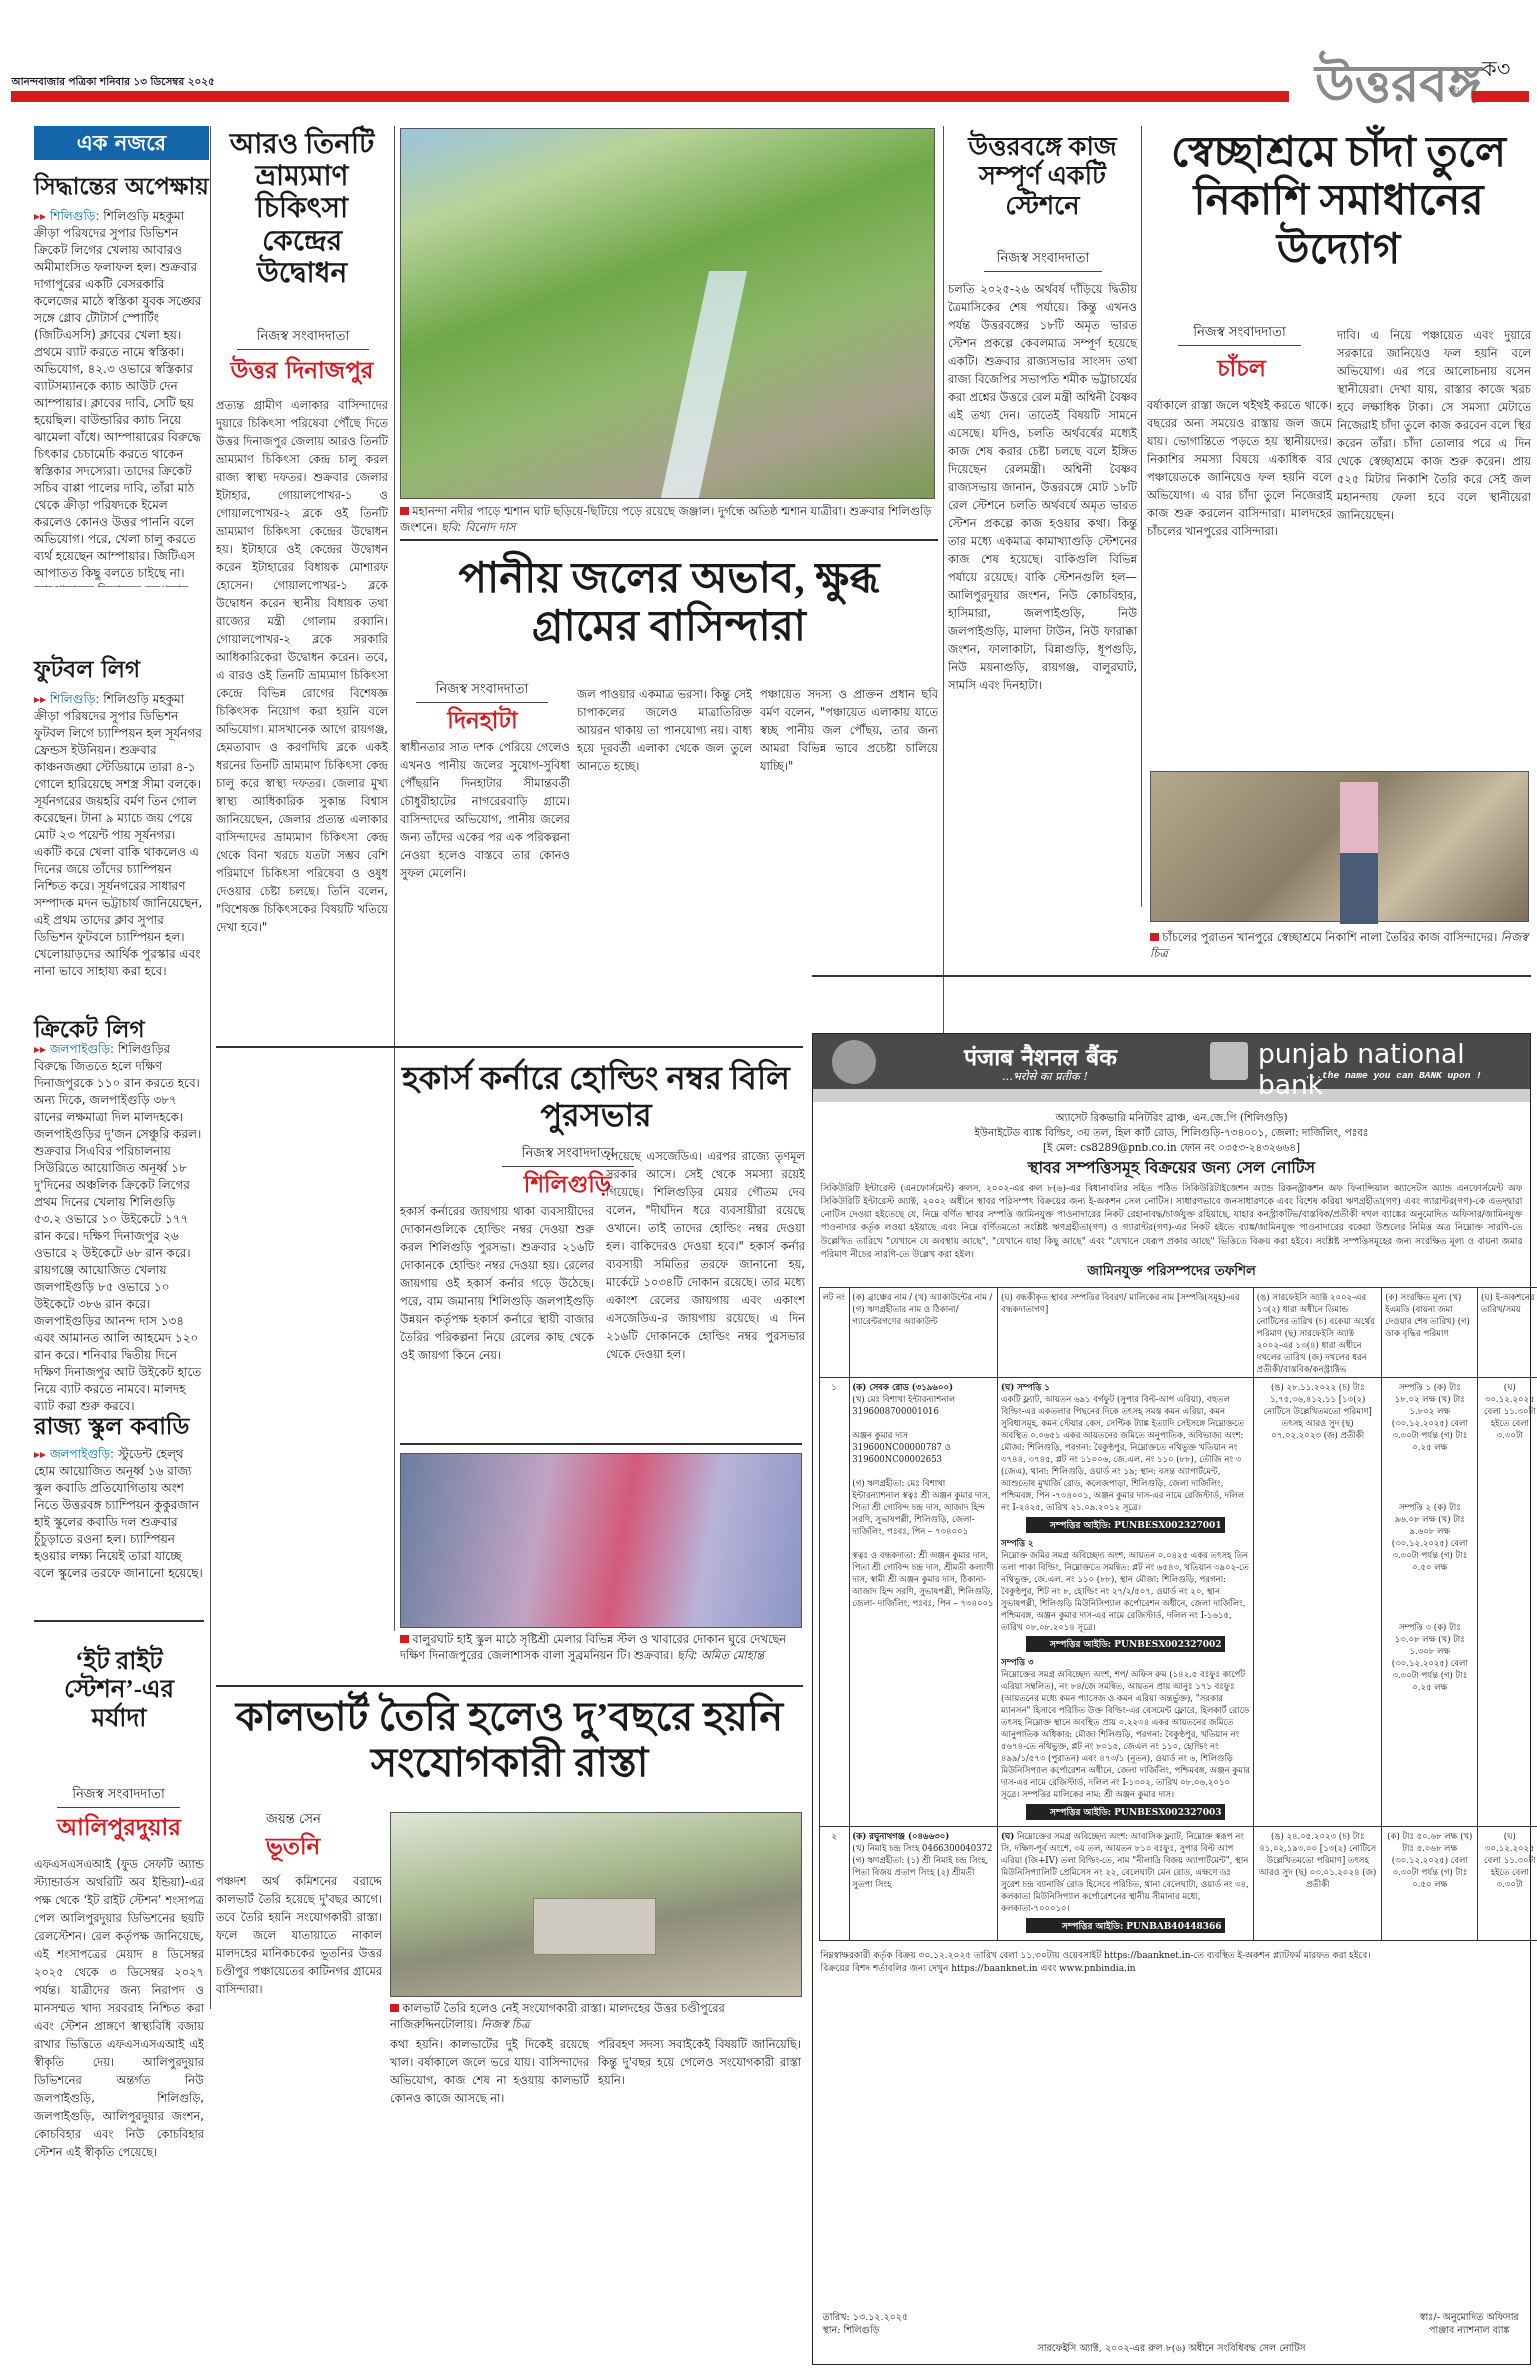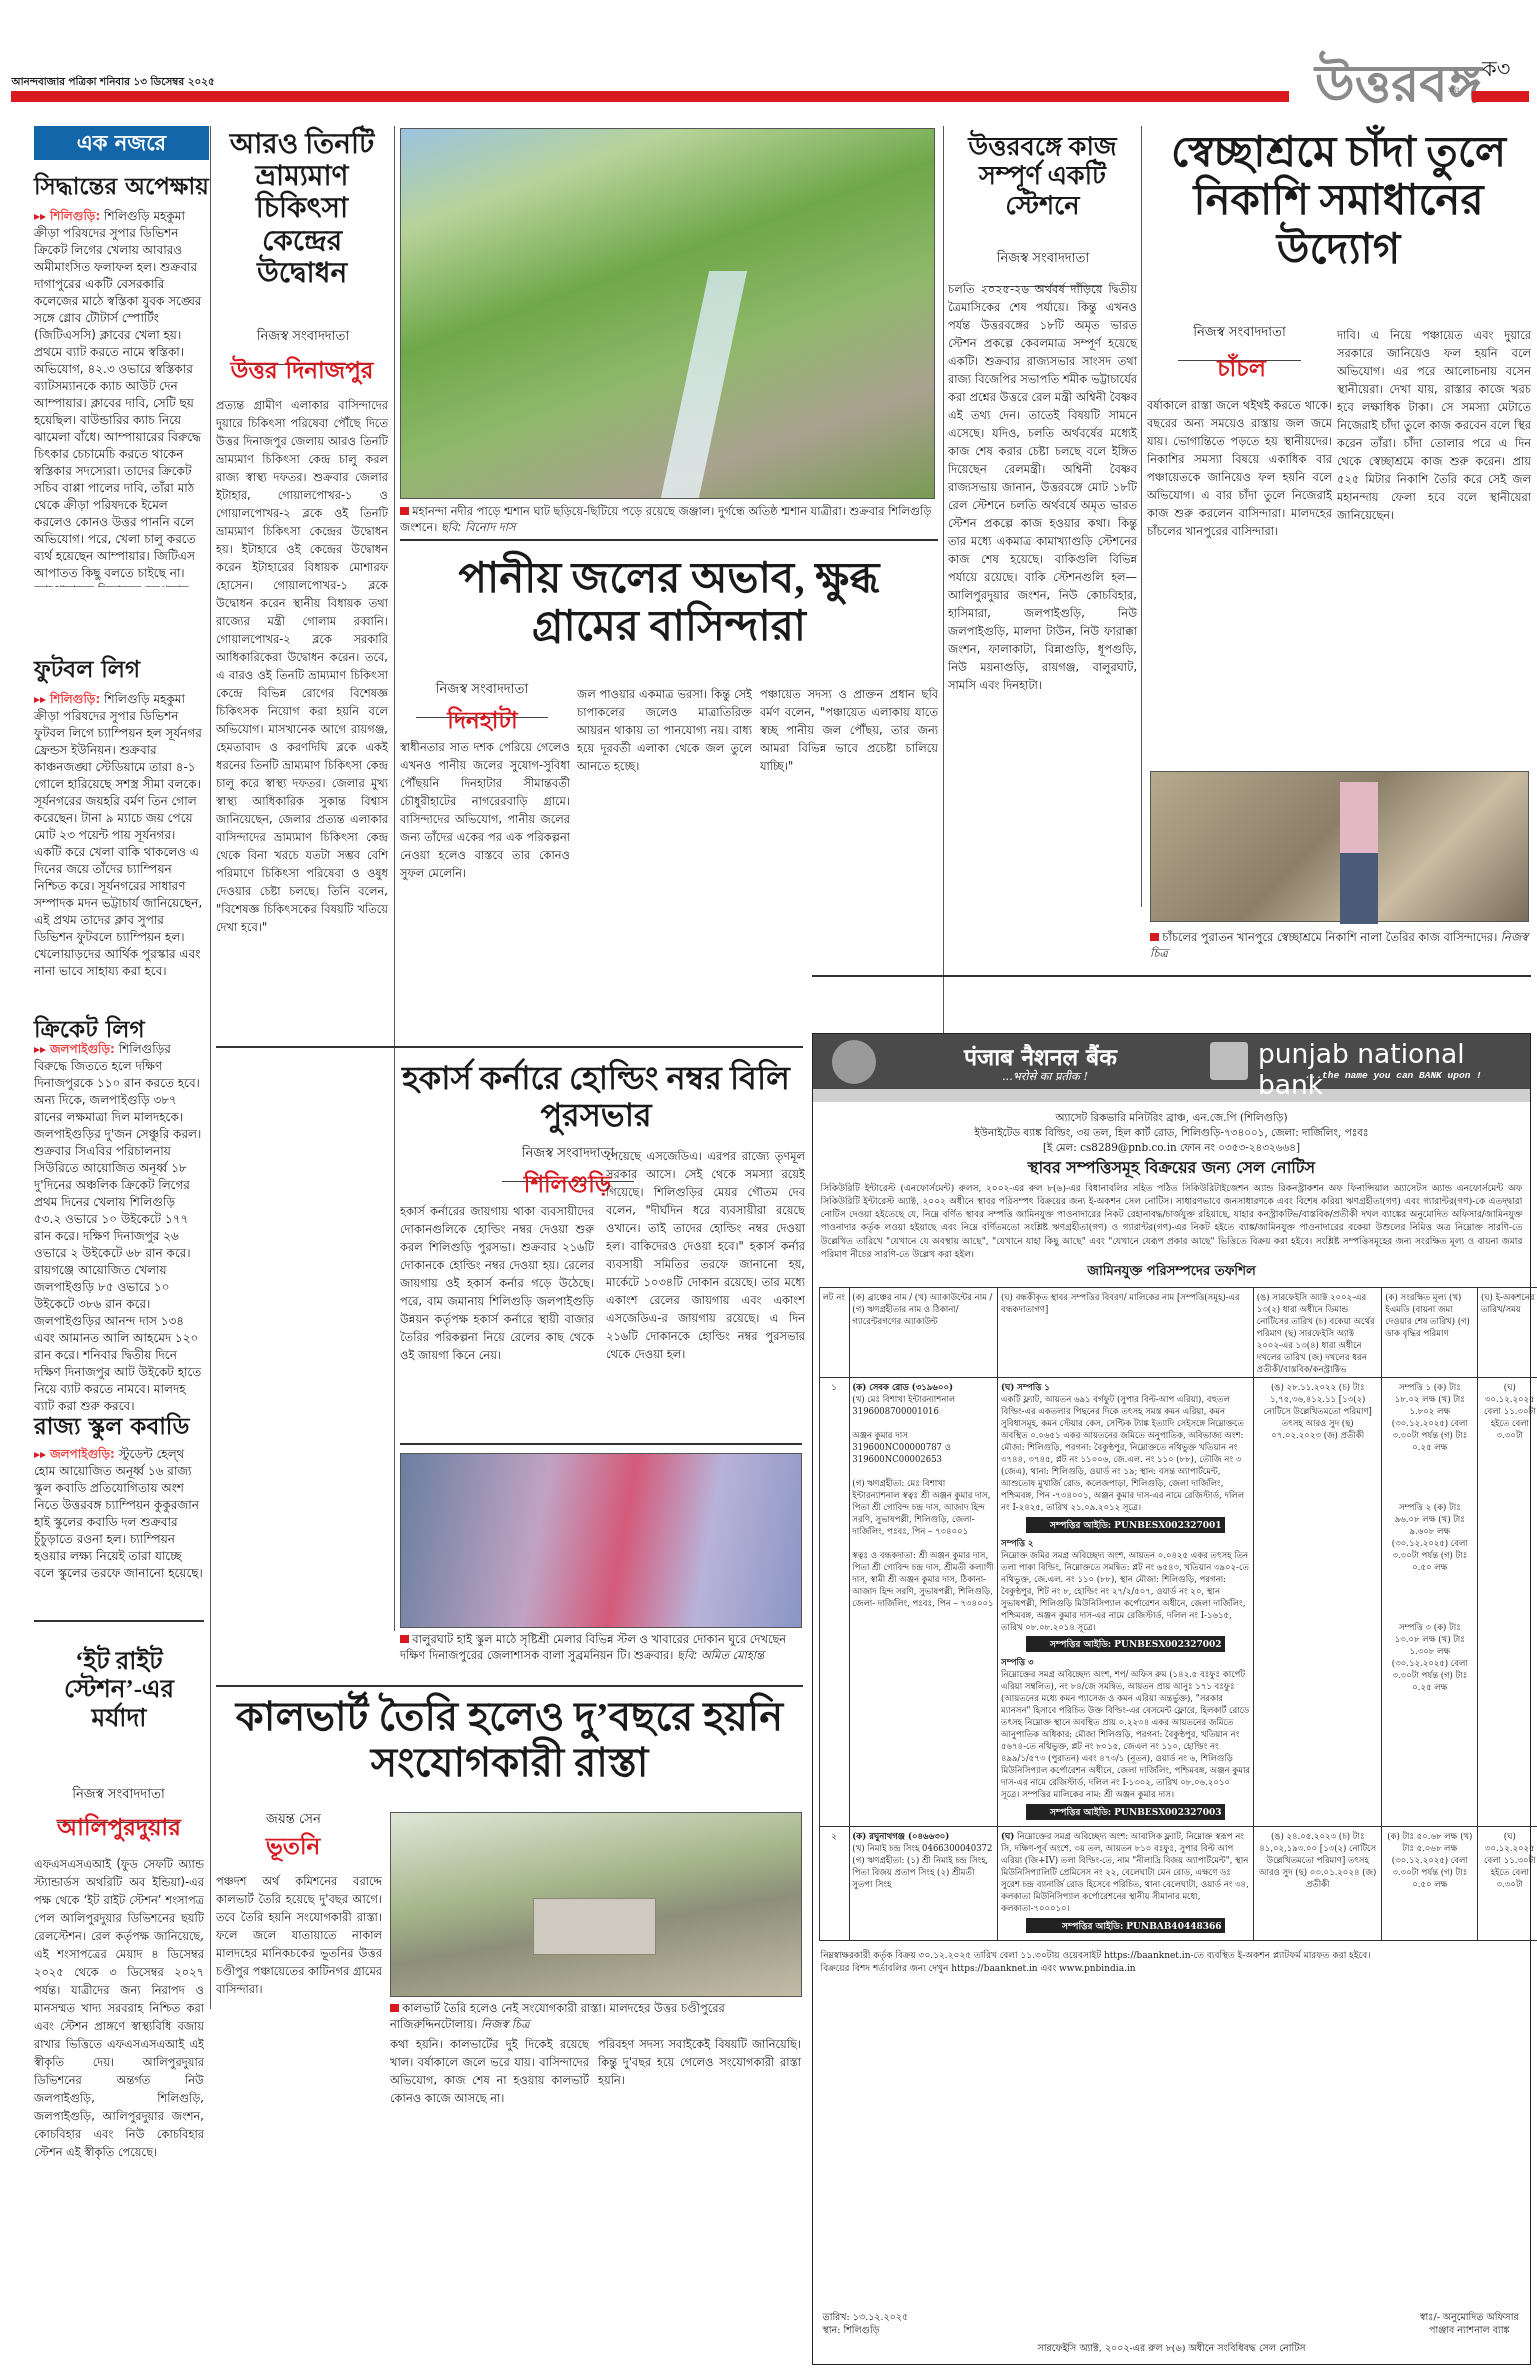--- a/index.html
+++ b/index.html
@@ -8,24 +8,24 @@
 .masthead-left{left:11.4px;top:74px;font-size:10.4px;font-weight:bold}
 .redbar{left:11.4px;top:91px;height:11.4px;background:#d71920}
 .section-title{left:1315px;top:45px;font-size:51px;color:#8a8a8a;font-weight:bold;font-family:"DejaVu Sans",sans-serif}
 .section-tag{left:1448px;top:87px;font-size:5.7px;color:#555}
 .page-no{left:1482px;top:53px;font-size:21px}
 .vline{position:absolute;width:0.9px;background:#555}
 .hline{position:absolute;height:1.9px;background:#333}
 .ek-najore{left:34px;top:126px;width:175px;height:34px;background:#1266a9;color:#fff;font-size:21px;font-weight:bold;text-align:center;line-height:34px;font-family:"DejaVu Sans",sans-serif}
 .brief-head{font-size:23px;font-weight:bold;font-family:"DejaVu Sans",sans-serif;position:absolute}
 .brief-body{position:absolute;font-size:12px;line-height:17px;font-family:"DejaVu Sans",sans-serif}
-.loc{color:#ef4444;font-weight:bold}
+.loc{color:#0369a1;font-weight:normal}
 .arrow{color:#d71920;font-weight:bold}
 .hd{position:absolute;font-weight:bold;font-family:Liberation Serif, serif;text-align:center;line-height:1.15}
-.byline{position:absolute;font-size:13.2px;text-align:center;font-family:"DejaVu Sans",sans-serif;border-bottom:1.9px solid #444;padding-bottom:16px}
+.byline{position:absolute;font-size:13.2px;text-align:center;font-family:"DejaVu Sans",sans-serif;border-bottom:1.9px solid #444;padding-bottom:1px}
 .dateline{position:absolute;font-size:23px;color:#d71920;font-weight:bold;text-align:center;font-family:"DejaVu Sans",sans-serif}
 .col{position:absolute;font-size:11.4px;line-height:18px;text-align:justify;font-family:"DejaVu Sans",sans-serif}
 .photo{position:absolute;border:0.9px solid #555}
 .caption{position:absolute;font-size:11.4px;line-height:16px;font-family:"DejaVu Sans",sans-serif}
 .sq{display:inline-block;width:8.5px;height:8.5px;background:#d71920;margin-right:3.8px}
 .ad{position:absolute;left:812px;top:1033px;width:719px;height:1332px;border:1.9px solid #222;font-family:"DejaVu Serif",serif}
 .ad-banner{height:55px;background:#4a4a4a;color:#fff;position:relative}
 .ad-sub{height:13.2px;background:#cfcfcf}
 .ad-center{text-align:center;font-size:10.4px;line-height:15px}
 .ad-title{text-align:center;font-size:16px;font-weight:bold;margin:0 0}

